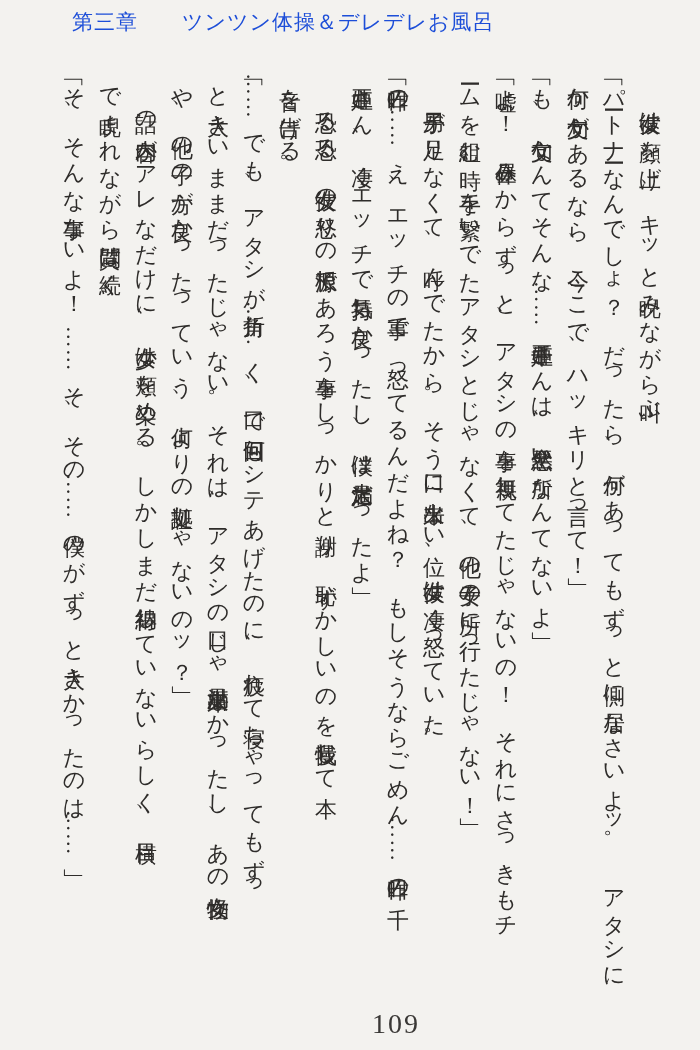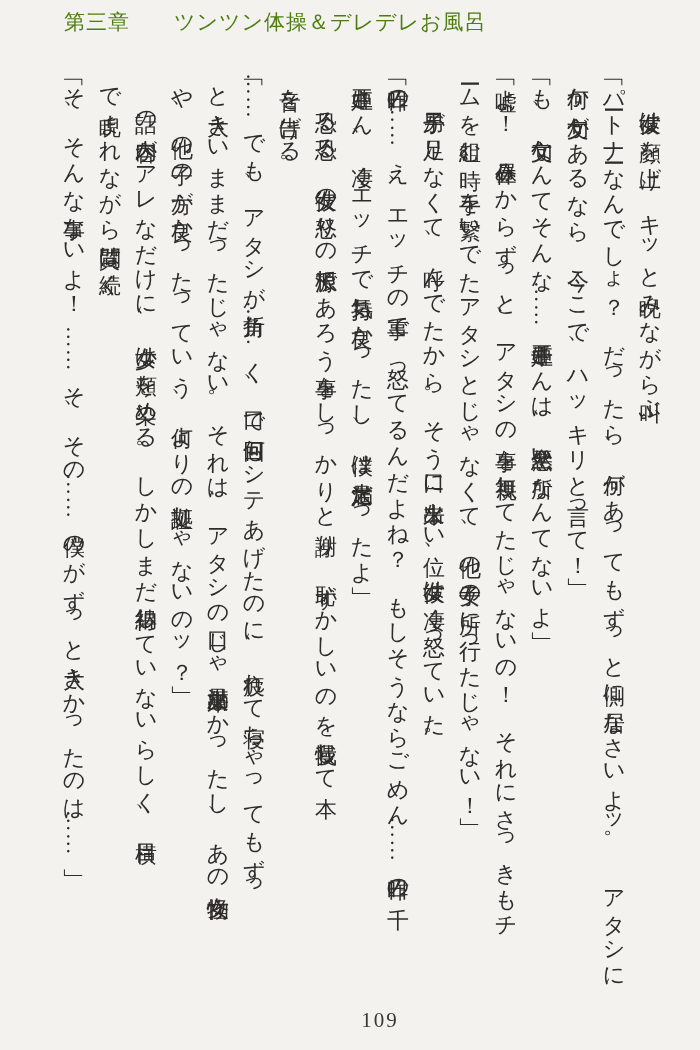--- a/index.html
+++ b/index.html
@@ -11,47 +11,47 @@
     height: 1050px;
     background: #f3f2ef;
     position: relative;
     overflow: hidden;
     font-family: "Liberation Serif", "DejaVu Serif", serif;
     color: #2b2a28;
   }
   .chapter-header {
     position: absolute;
     top: 8px;
-    left: 64px;
+    left: 72px;
     font-size: 21px;
     letter-spacing: 1px;
     white-space: nowrap;
-    color: #4d7c0f;
+    color: #1d4ed8;
   }
   .page-body {
     position: absolute;
     top: 72px;
     right: 32px;
     height: 948px;
     writing-mode: vertical-rl;
     text-orientation: mixed;
     font-size: 22px;
     line-height: 36px;
     letter-spacing: 1px;
     color: #2e2c2a;
   }
   .text-column {
     white-space: nowrap;
   }
   .page-number {
     position: absolute;
     top: 1008px;
-    left: 380px;
+    left: 396px;
     transform: translateX(-50%);
-    font-size: 21px;
+    font-size: 28px;
     letter-spacing: 2px;
     color: #3a3836;
   }
 </style>
 </head>
 <body>
 
 <div class="chapter-header">第三章　　ツンツン体操＆デレデレお風呂</div>
 
 <div class="page-body">

